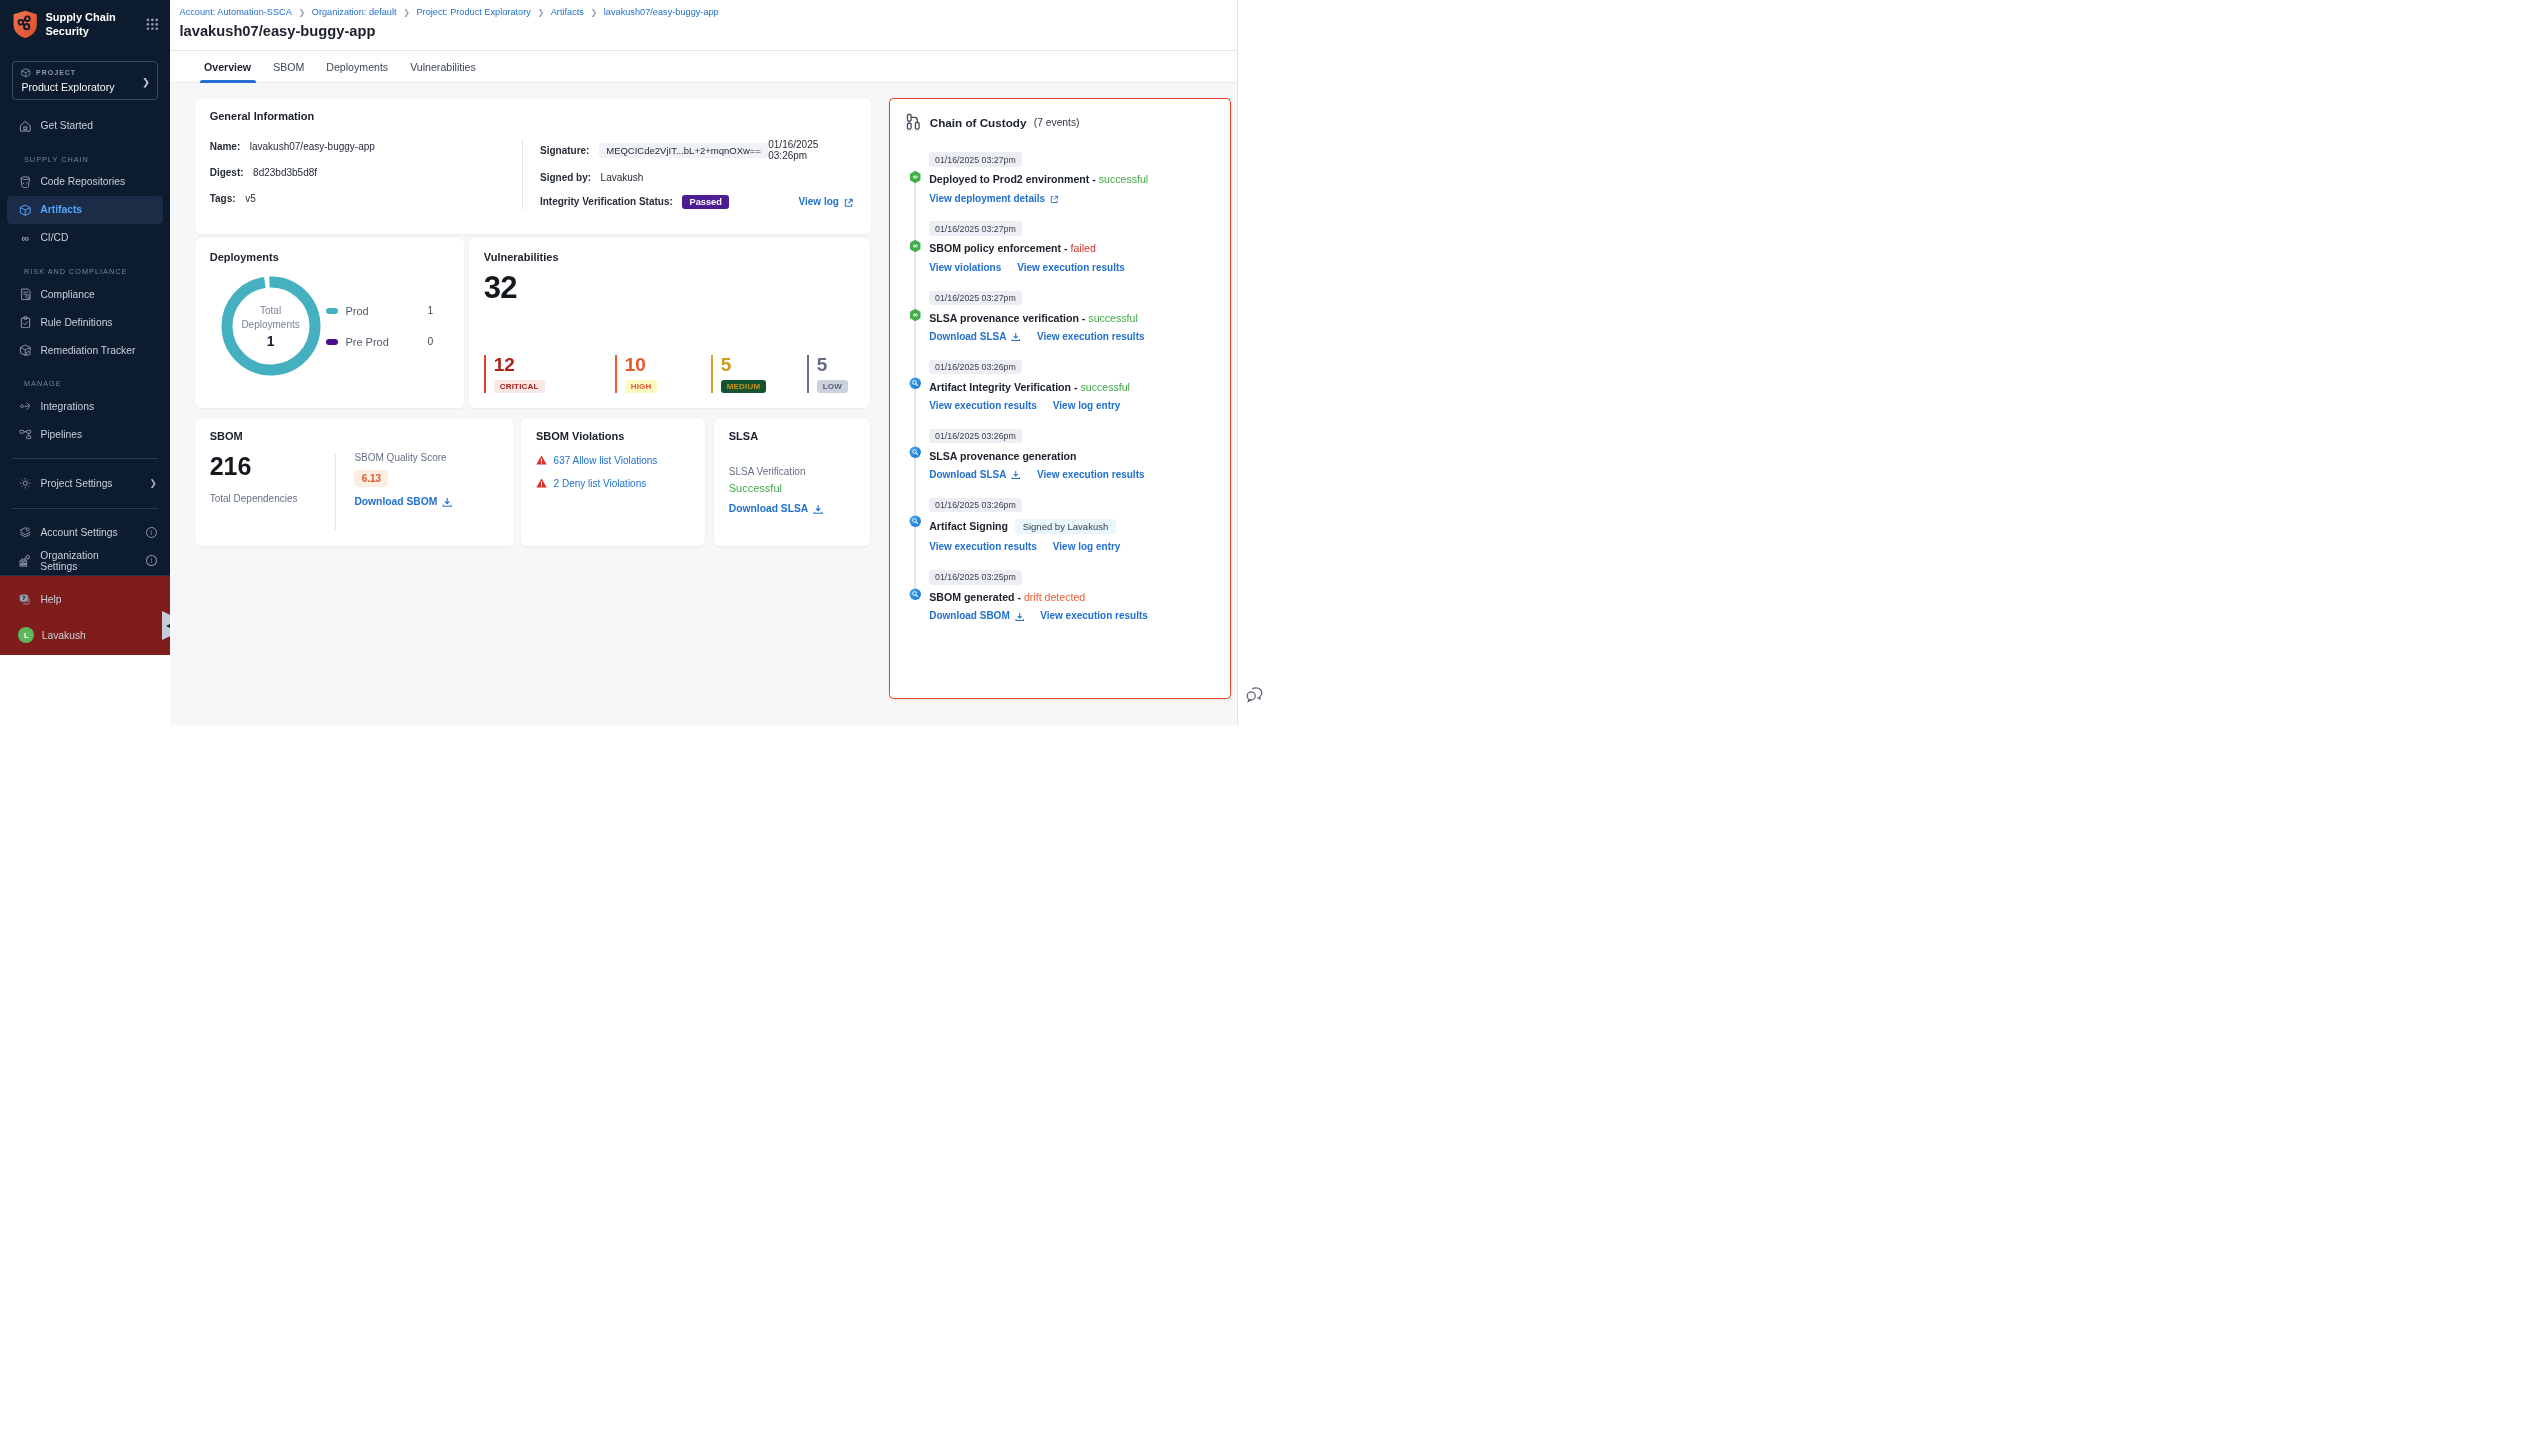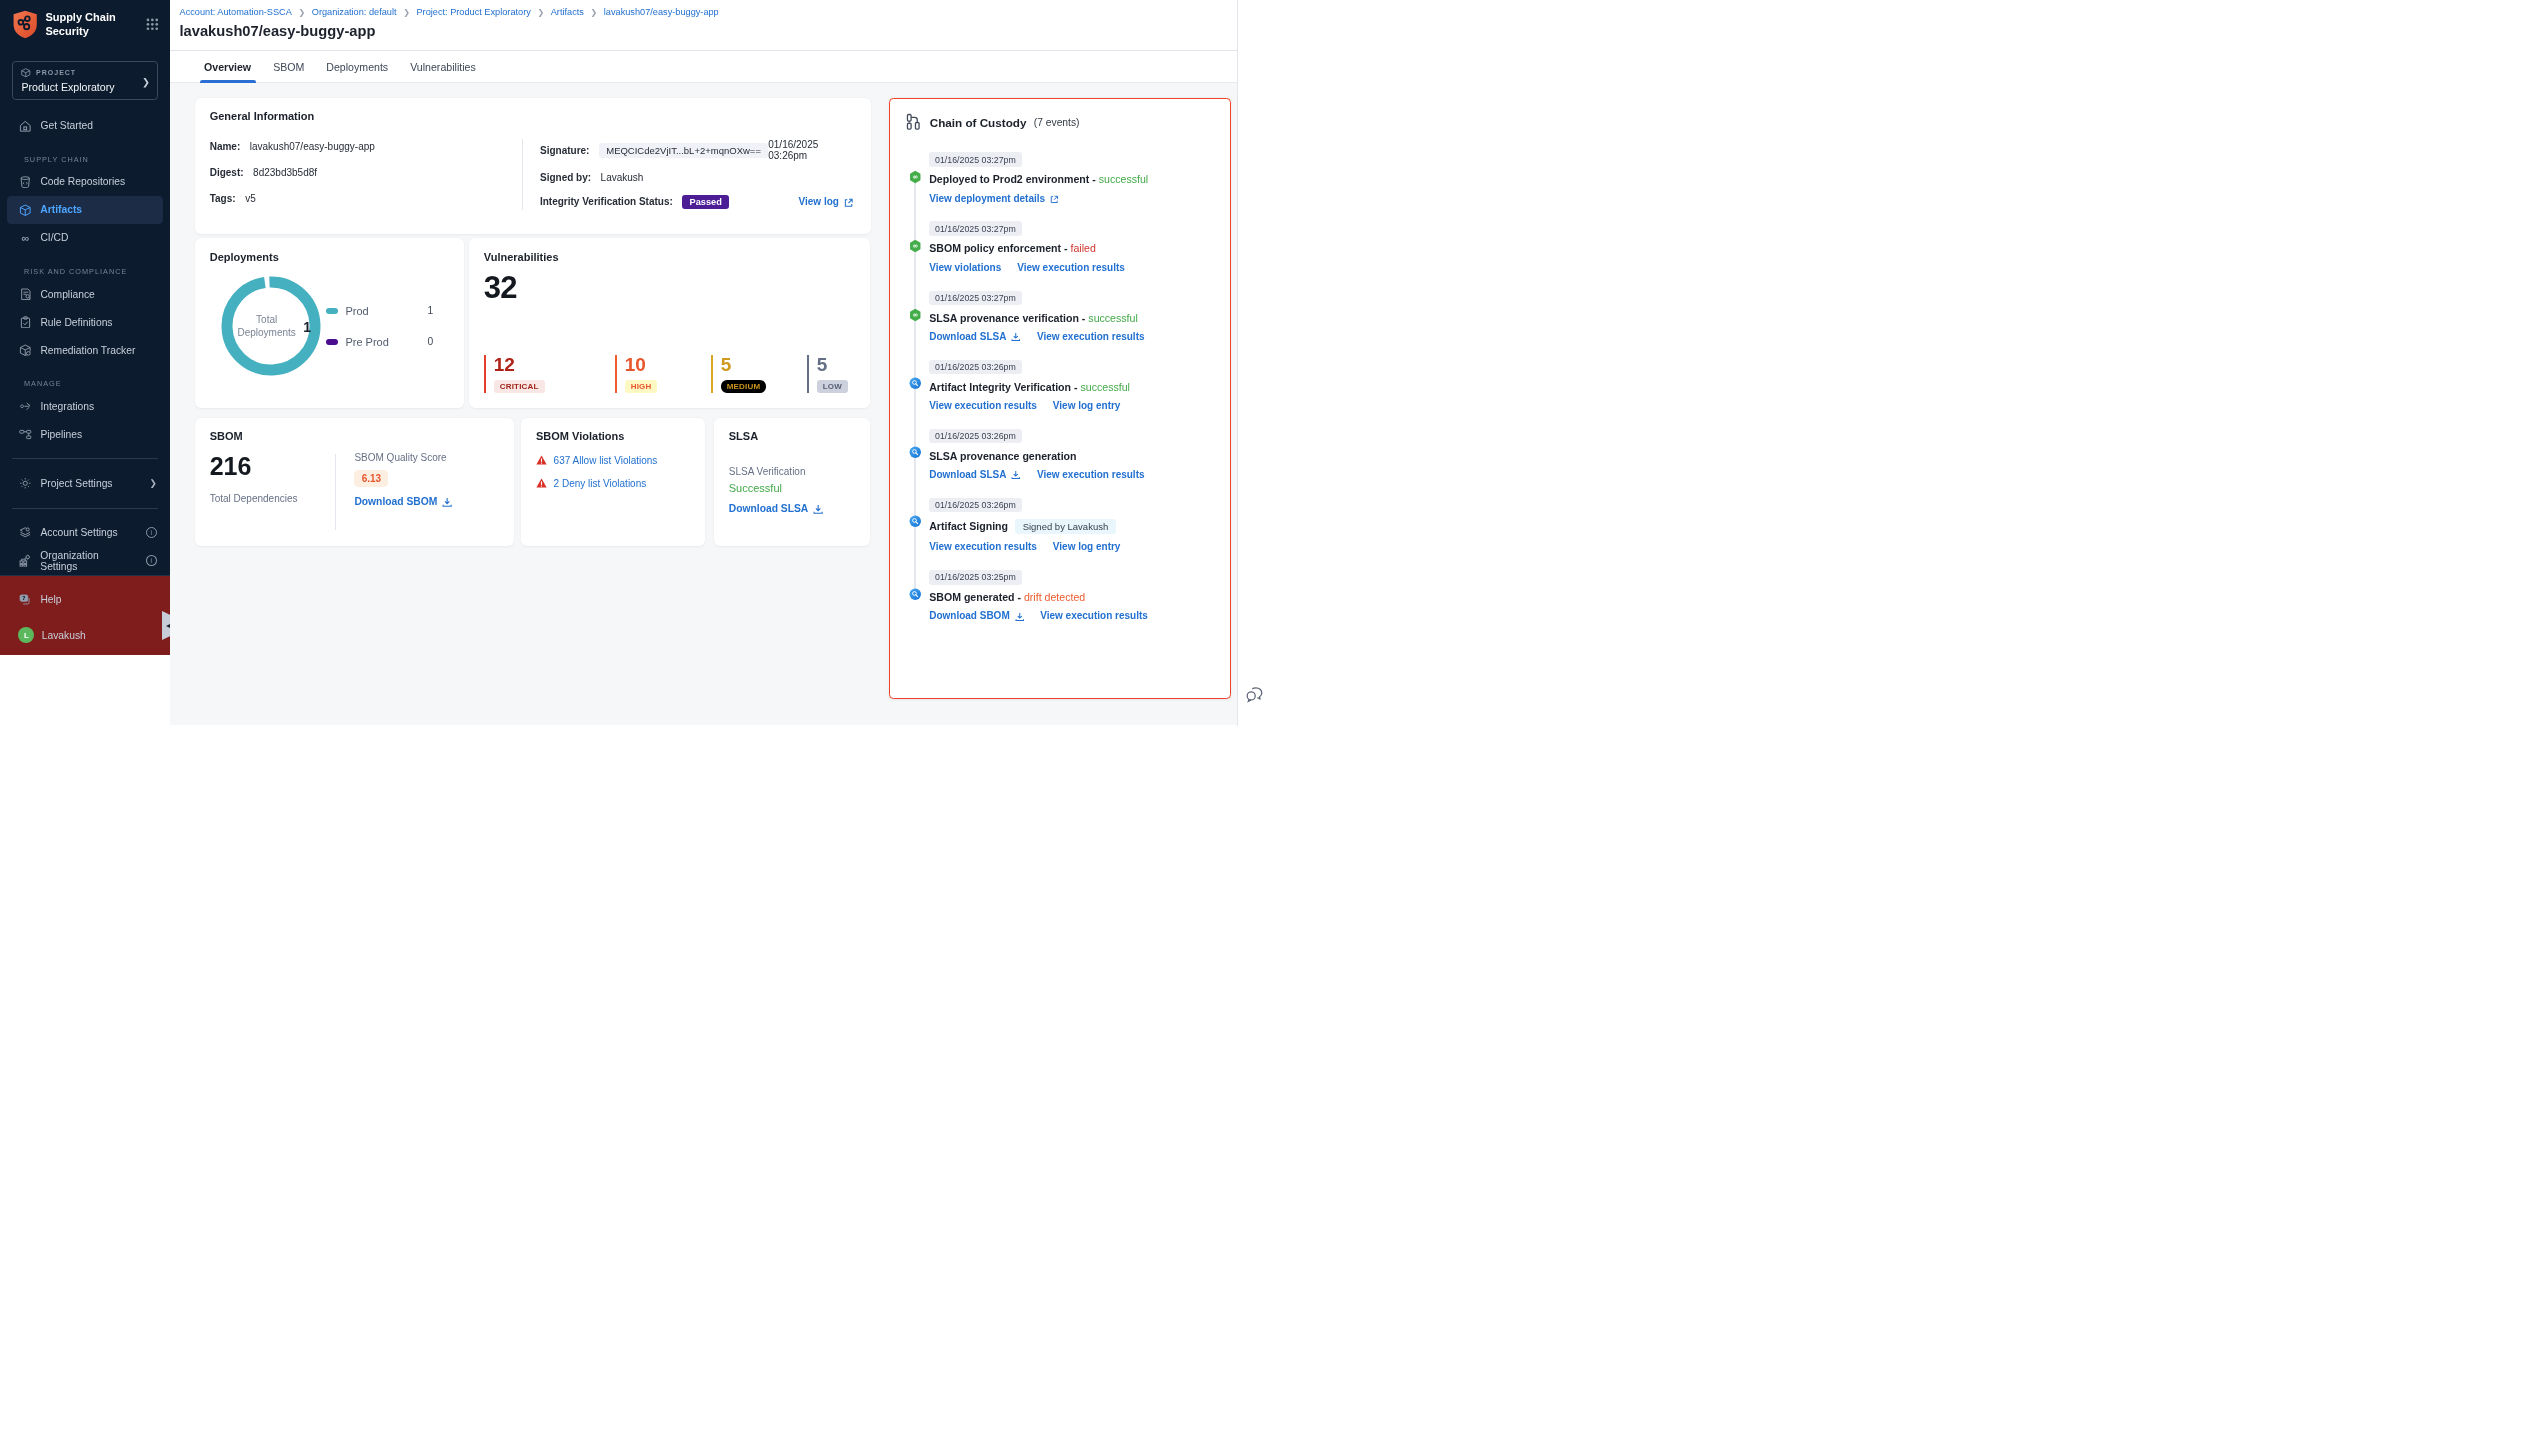--- a/index.html
+++ b/index.html
@@ -63,21 +63,21 @@
   .gi-spacer { flex:1; }
   .passed-badge { background:#4c1d95; color:#fff; font-size:9.2px; font-weight:bold; padding:2.2px 7.3px; border-radius:2.9px; }
   a.blue-link { color:#2270d0; text-decoration:none; font-size:10px; font-weight:bold; cursor:pointer; display:inline-flex; align-items:flex-end; gap:5px; }
 
   
   .row2 { display:flex; gap:5.1px; margin-top:4.4px; }
   .dep-card { width:269px; height:170px; padding:12.5px 14.7px; }
   .vuln-card { width:401px; height:170px; padding:12.5px 14.7px; position:relative; }
   .dep-body { display:flex; align-items:center; margin-top:8.8px; }
   .donut-wrap { position:relative; width:110px; height:110px; margin-left:5.9px; }
-  .donut-center { position:absolute; inset:0; display:flex; flex-direction:row; align-items:center; justify-content:center; text-align:center; }
+  .donut-center { position:absolute; inset:0; display:flex; flex-direction:column; align-items:center; justify-content:center; text-align:center; }
   .donut-label { font-size:10px; color:#7a8495; width:73px; line-height:1.35; }
   .donut-total { font-size:14px; font-weight:bold; color:#19202c; margin-top:1.5px; }
   .legend { margin-left:auto; margin-right:16px; width:123px; display:flex; flex-direction:column; gap:19px; }
   .legend-row { display:flex; align-items:center; gap:7.3px; }
   .swatch { width:12.5px; height:6.6px; border-radius:3.7px; }
   .legend-lbl { flex:1; font-size:11px; color:#515c6d; }
   .legend-val { font-size:10.3px; color:#3f4856; }
   .vuln-total { font-size:31px; font-weight:bold; color:#14181f; margin-top:7.3px; letter-spacing:-0.7px; }
   .sev-row { position:absolute; left:14.7px; right:14.7px; bottom:14.7px; display:flex; gap:34px; }
   .sev-block { border-left:2.6px solid; padding-left:8px; min-width:62px; }
@@ -445,21 +445,21 @@
               <div class="sev-block" style="border-left-color: rgb(226, 64, 44);">
                 <div class="sev-num" style="color: rgb(176, 35, 24);">12</div>
                 <span class="sev-badge" style="color: rgb(162, 35, 27); background-color: rgb(249, 231, 229);">CRITICAL</span>
               </div>
               <div class="sev-block" style="border-left-color: rgb(240, 91, 43); margin-left: 35px;">
                 <div class="sev-num" style="color: rgb(232, 86, 44);">10</div>
                 <span class="sev-badge" style="color: rgb(232, 86, 44); background-color: #fef9c3;">HIGH</span>
               </div>
               <div class="sev-block" style="border-left-color: rgb(215, 166, 34);">
                 <div class="sev-num" style="color: rgb(207, 154, 29);">5</div>
-                <span class="sev-badge" style="color: rgb(199, 148, 28); background-color: #000000; border-radius: 6px;">MEDIUM</span>
+                <span class="sev-badge" style="color: rgb(199, 148, 28); background-color: #14532d;">MEDIUM</span>
               </div>
               <div class="sev-block" style="border-left-color: rgb(100, 111, 133);">
                 <div class="sev-num" style="color: rgb(100, 111, 133);">5</div>
                 <span class="sev-badge" style="color: rgb(85, 95, 117); background-color: rgb(204, 209, 221);">LOW</span>
               </div>
             </div>
           </section>
         </div>
 
         <div class="row3">

